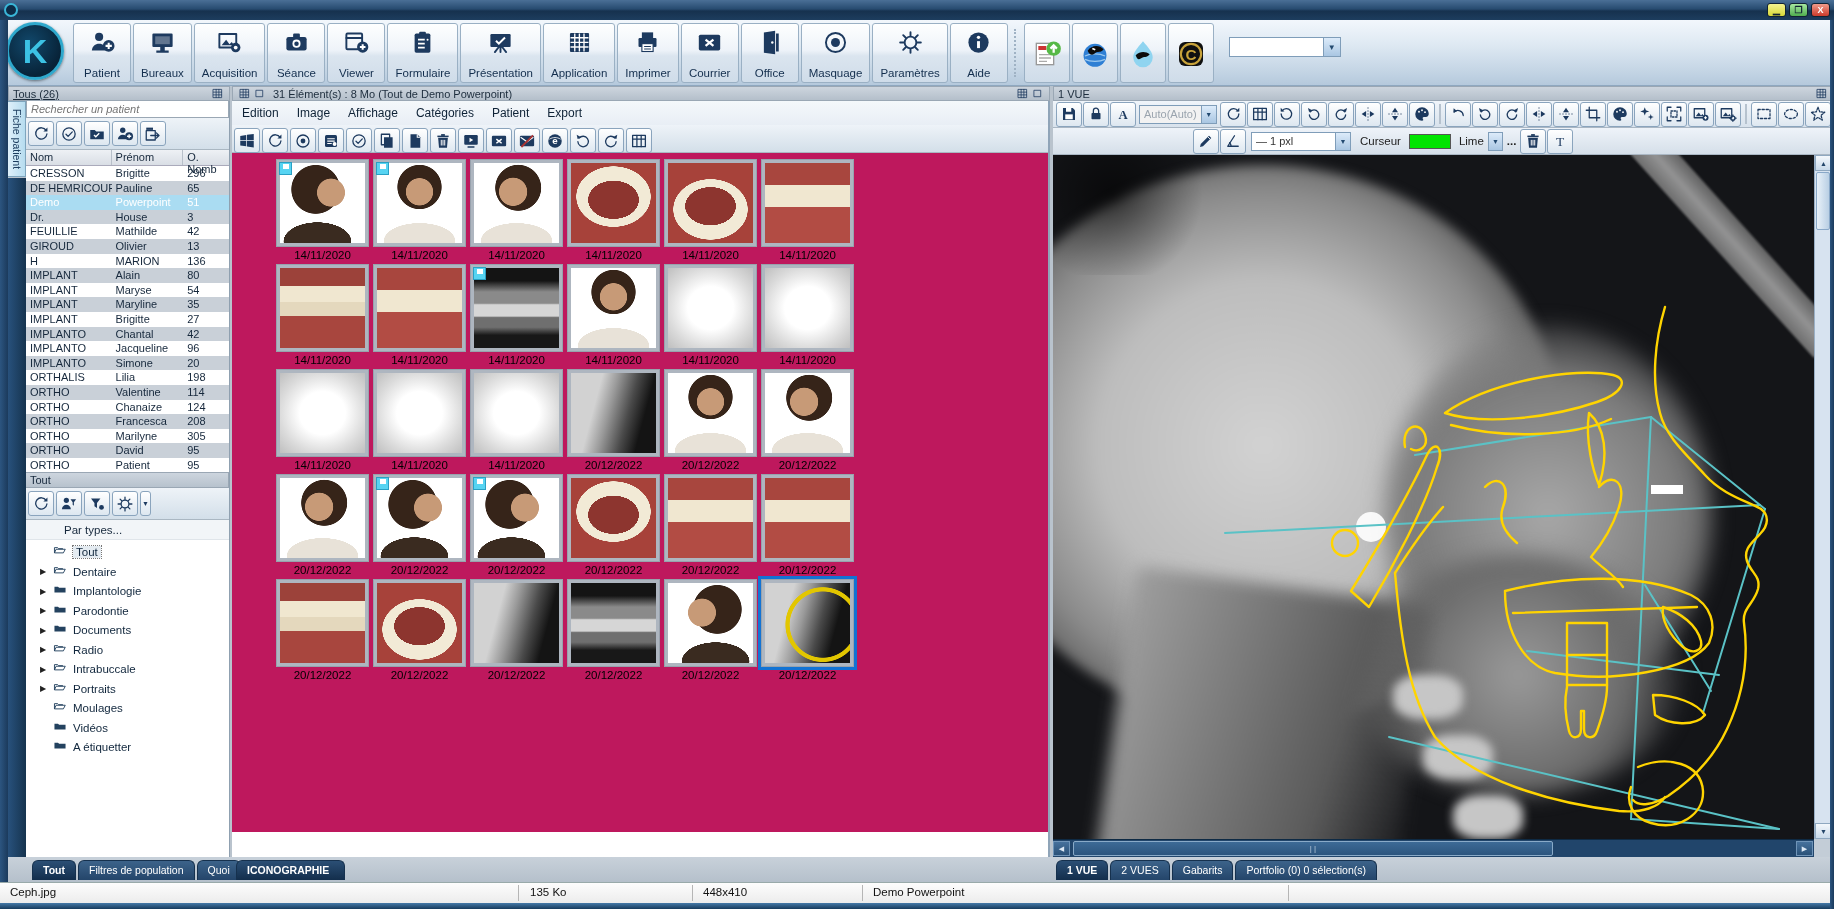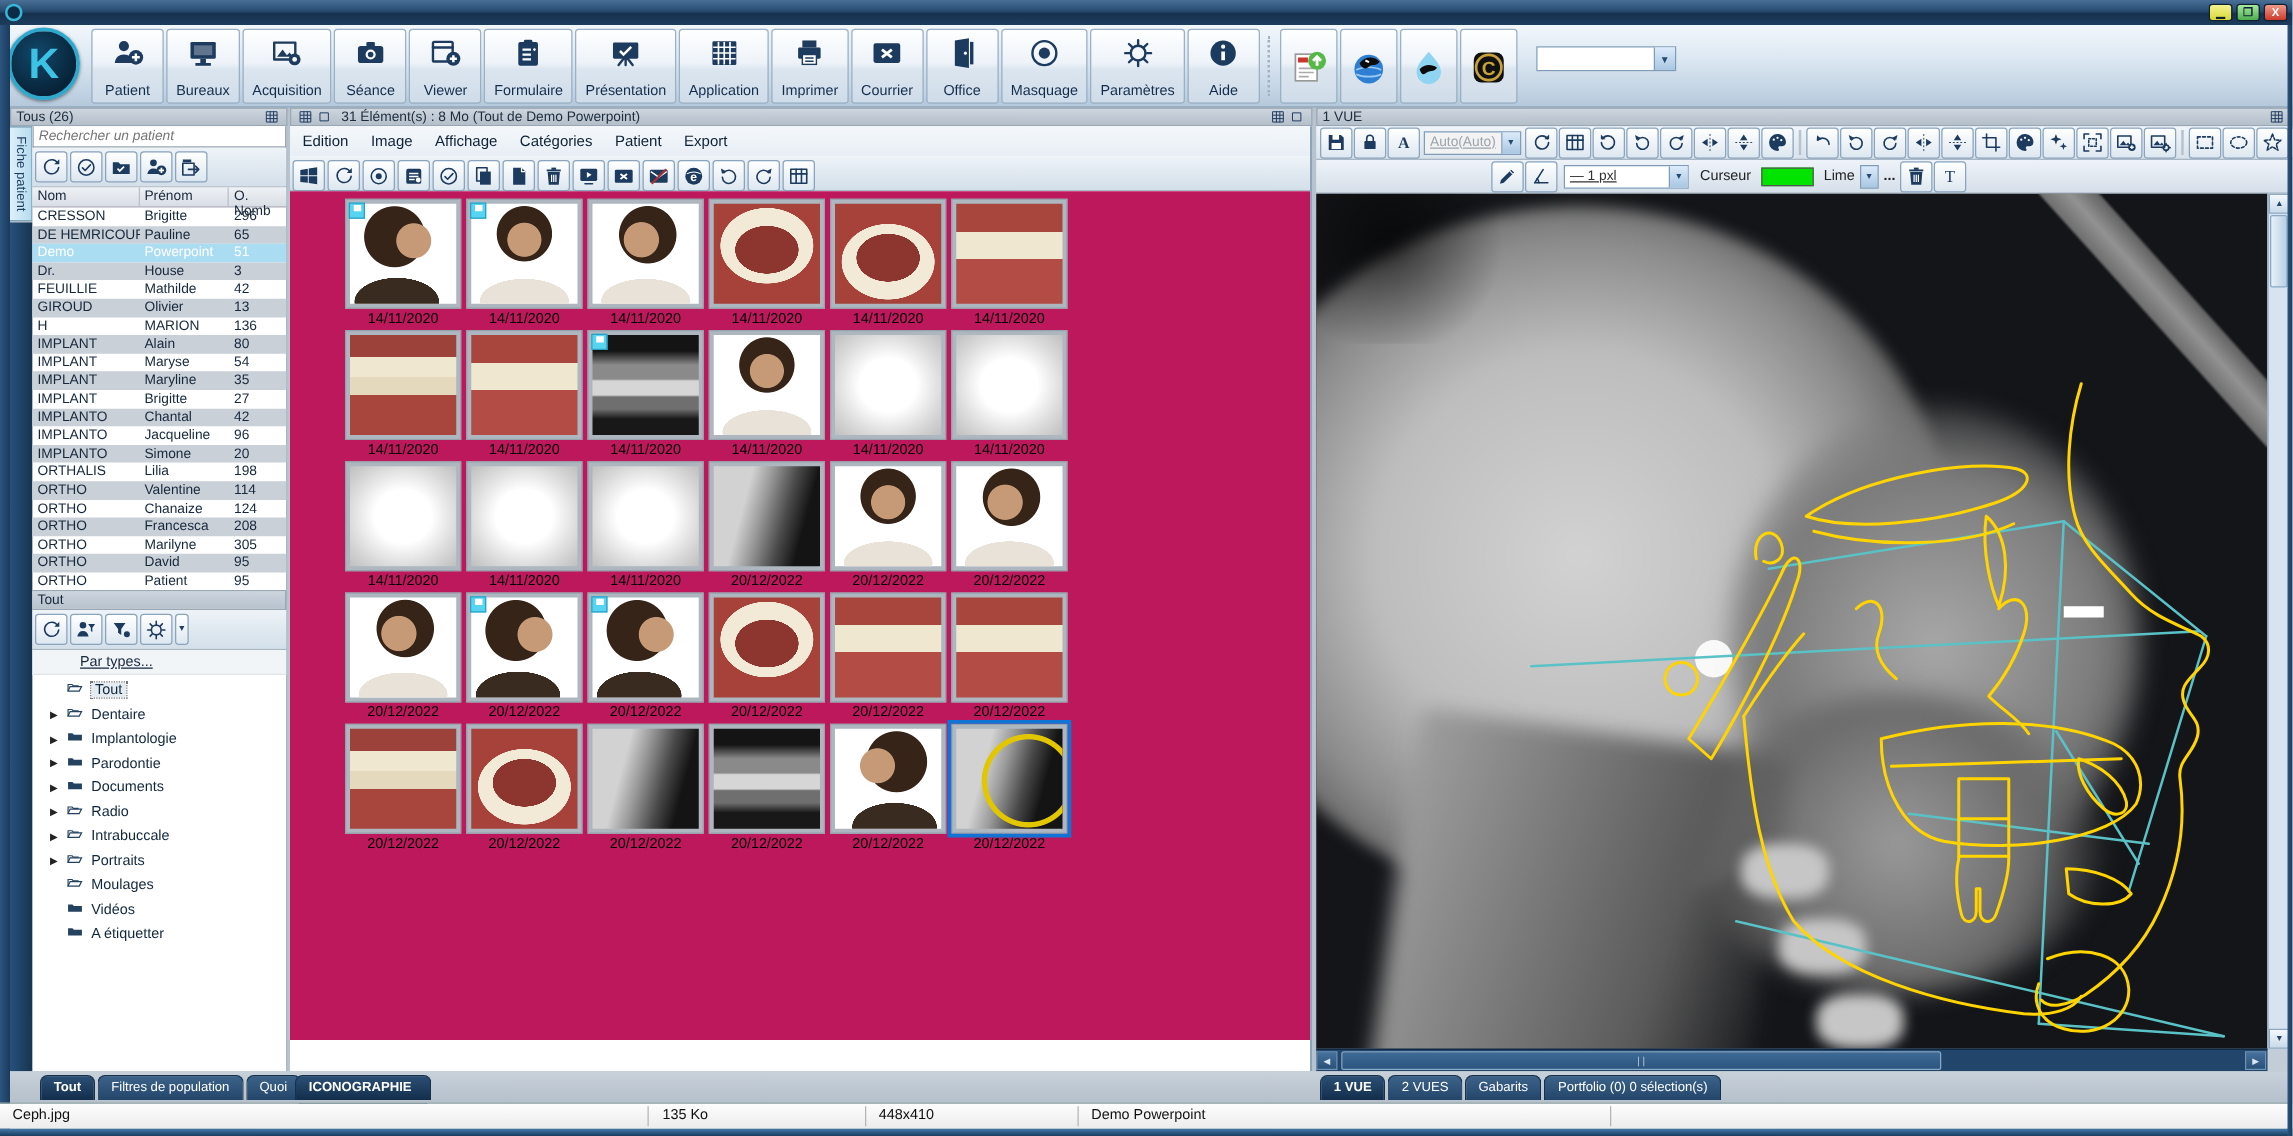--- a/index.html
+++ b/index.html
@@ -69,21 +69,21 @@
   #ptable-head { display:flex; height:16px; background:linear-gradient(#eef1f5,#d9dee5); border-bottom:1px solid #aab; font-size:11px; }
   #ptable-head div { padding:1px 4px; border-right:1px solid #b8c0ca; }
   .col-nom { width:86px; } .col-pre { width:72px; } .col-num { width:46px; border-right:none!important; }
   .prow { display:flex; height:14.6px; line-height:14.6px; font-size:11px; }
   .prow div { padding:0 4px; overflow:hidden; white-space:nowrap; }
   .prow.odd { background:#c9d0d8; }
   .prow.sel { background:#aadcf2; color:#fff; }
 
   #tout-bar { height:16px; background:linear-gradient(#cdd5de,#b7c2cd); border:1px solid #9aa7b4; border-left:none;
     display:flex; align-items:center; padding:0 4px; }
-  #types-title { height:20px; display:flex; align-items:center; padding-left:38px; background:#f2f5f8; border-bottom:1px solid #e0e5ea; font-size:11.5px;text-decoration:underline; }
+  #types-title { height:20px; display:flex; align-items:center; padding-left:38px; background:#f2f5f8; border-bottom:1px solid #e0e5ea; font-size:11.5px; }
   .tree { padding:2px 0 0 14px; }
   .titem { display:flex; align-items:center; height:19.5px; font-size:11.5px; color:#10263c; }
   .titem .arr { width:12px; font-size:8px; color:#222; }
   .titem svg { width:16px; height:14px; margin-right:5px; }
   .titem.sel .lbl { background:#e4ebf1; outline:1px dotted #777; padding:0 3px; }
 
   
   #tab-band { left:8px; top:857px; width:1826px; height:25px; background:linear-gradient(#c8d1da,#b5c0cb); }
   .tabs { position:absolute; top:3px; display:flex; gap:2px; }
   .tab { background:linear-gradient(#3c638a,#24456a); color:#fff; font-size:10.5px; padding:3px 10px 4px;
@@ -147,21 +147,21 @@
   .tp-doc::after { content:""; position:absolute; left:8%; right:8%; top:55%; bottom:8%;
     background:repeating-linear-gradient(180deg,#fff 0 5px,#b9b9b9 5px 6px); }
 
   
   #right-panel { left:1053px; top:101px; width:781px; height:756px; background:#c3cdd7; }
   .rt-row { display:flex; align-items:center; background:linear-gradient(#f0f5fa,#d8e2ec); border-bottom:1px solid #aab7c4; padding:1px 3px; height:27px; }
   .rt-row .grp { display:flex; gap:1px; align-items:center; }
   .rt-sep { width:3px; height:20px; border-left:2px solid #b6c2ce; margin:0 4px; }
   .combo { height:19px; background:#fff; border:1px solid #7f9db9; display:flex; align-items:center; font-size:11px; color:#333; }
   .combo.dis { color:#9aa4ae; background:#f2f2f2; }
-  .combo .cfld { flex:1; padding:0 4px; white-space:nowrap;text-decoration:underline; }
+  .combo .cfld { flex:1; padding:0 4px; white-space:nowrap; }
   .combo .drop { width:15px; height:100%; background:linear-gradient(#dcebfa,#a9c6e2); border-left:1px solid #7f9db9;
     display:flex; align-items:center; justify-content:center; font-size:7px; color:#234a70; }
   #cursor-swatch { width:42px; height:15px; background:#00e400; border:1px solid #555; margin:0 4px; }
   .rt-label { font-size:11.5px; color:#222; margin:0 4px; }
 
   #xray-canvas { position:absolute; left:0; top:54px; width:761px; height:684px; background:#141518; overflow:hidden; }
   .xr { position:absolute; border-radius:50%; }
   #xr-skull { left:-90px; top:10px; width:600px; height:560px;
     background:radial-gradient(circle, #d2d2d2 0%, #bdbdbd 40%, #8a8a8a 62%, #464646 80%, rgba(20,20,20,0) 95%); filter:blur(6px); }
   #xr-face { left:330px; top:170px; width:330px; height:380px;
@@ -352,21 +352,21 @@
           <text x="12" y="16.4" text-anchor="middle" font-size="11.5" font-weight="bold" fill="#c7a23a" font-family="Liberation Sans, sans-serif">C</text>
         </svg>
       </div>
     </div>
   <div id="top-combo">
     <div class="fld"></div>
     <div class="drop">▼</div>
   </div>
 </div>
 
-<div class="abs hdr-bar" id="left-hdr" style="left:8px; width:222px;">
+<div class="abs hdr-bar" id="left-hdr" style="left:8px; width:222px;text-decoration:underline;">
   <span>Tous (26)</span>
   <div class="spacer"></div>
   <svg viewBox="0 0 24 24">
       <rect class="icon-s" x="3" y="3" width="18" height="18"></rect>
       <path class="icon-s" d="M3 9h18M3 15h18M9 3v18M15 3v18"></path>
     </svg>
 </div>
 <div class="abs hdr-bar" id="mid-hdr" style="left:232px; width:818px;">
   <svg viewBox="0 0 24 24">
       <rect class="icon-s" x="3" y="3" width="18" height="18"></rect>

